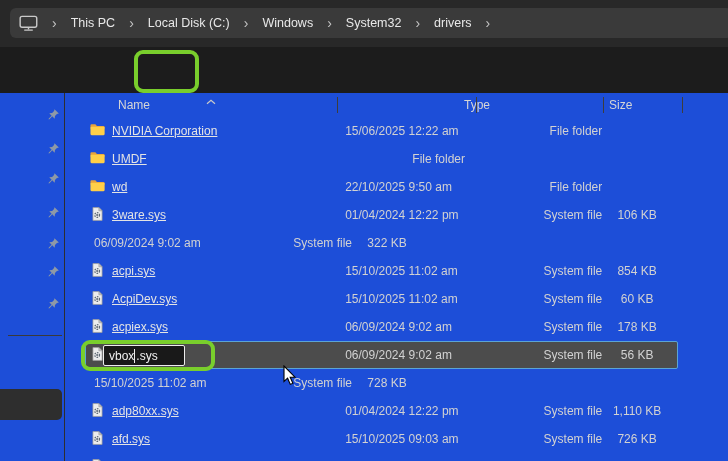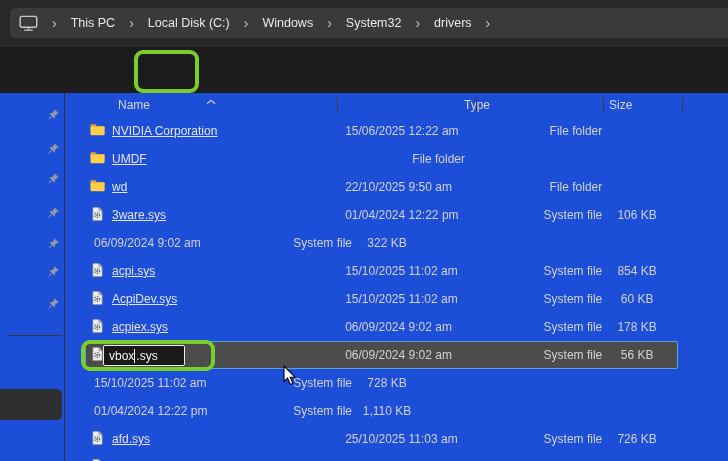--- a/index.html
+++ b/index.html
@@ -348,40 +348,54 @@
     <div class="cell date">06/09/2024 9:02 am</div>
     <div class="cell type">System file</div>
     <div class="cell size">56 KB</div>
   </div>
           <div class="row system-file">
     <div class="cell date">15/10/2025 11:02 am</div>
     <div class="cell type">System file</div>
     <div class="cell size">728 KB</div>
   </div>
           <div class="row system-file">
+    <div class="cell name">
+      <span class="icon">
+
+        <span class="file-glyph">
+          <svg width="11" height="14" viewBox="0 0 12 15">
+            <path d="M1,0.5 h6.5 L11,4 v10.5 h-10 z" fill="#ededed" stroke="#9a9a9a" stroke-width="0.8"></path>
+            <path d="M7.5,0.5 V4 h3.5 z" fill="#c6c6c6" stroke="#9a9a9a" stroke-width="0.7"></path>
+            <circle cx="5.6" cy="8.6" r="2.6" fill="none" stroke="#5f6a75" stroke-width="1.4" stroke-dasharray="1.6 1.1"></circle>
+            <circle cx="5.6" cy="8.6" r="1.1" fill="#5f6a75"></circle>
+          </svg>
+        </span>
+      </span>
+      <span class="label">adp80xx.sys</span>
+    </div>
     <div class="cell date">01/04/2024 12:22 pm</div>
     <div class="cell type">System file</div>
     <div class="cell size">1,110 KB</div>
   </div>
           <div class="row system-file">
     <div class="cell name">
       <span class="icon">
 
         <span class="file-glyph">
           <svg width="11" height="14" viewBox="0 0 12 15">
             <path d="M1,0.5 h6.5 L11,4 v10.5 h-10 z" fill="#ededed" stroke="#9a9a9a" stroke-width="0.8"></path>
             <path d="M7.5,0.5 V4 h3.5 z" fill="#c6c6c6" stroke="#9a9a9a" stroke-width="0.7"></path>
             <circle cx="5.6" cy="8.6" r="2.6" fill="none" stroke="#5f6a75" stroke-width="1.4" stroke-dasharray="1.6 1.1"></circle>
             <circle cx="5.6" cy="8.6" r="1.1" fill="#5f6a75"></circle>
           </svg>
         </span>
       </span>
       <span class="label">afd.sys</span>
     </div>
-    <div class="cell date">25/10/2025 11:03 am</div>
+    <div class="cell date">15/10/2025 09:03 am</div>
     <div class="cell type">System file</div>
     <div class="cell size">726 KB</div>
   </div>
           <div class="row system-file">
     <div class="cell name">
       <span class="icon">
 
         <span class="file-glyph">
           <svg width="11" height="14" viewBox="0 0 12 15">
             <path d="M1,0.5 h6.5 L11,4 v10.5 h-10 z" fill="#ededed" stroke="#9a9a9a" stroke-width="0.8"></path>

